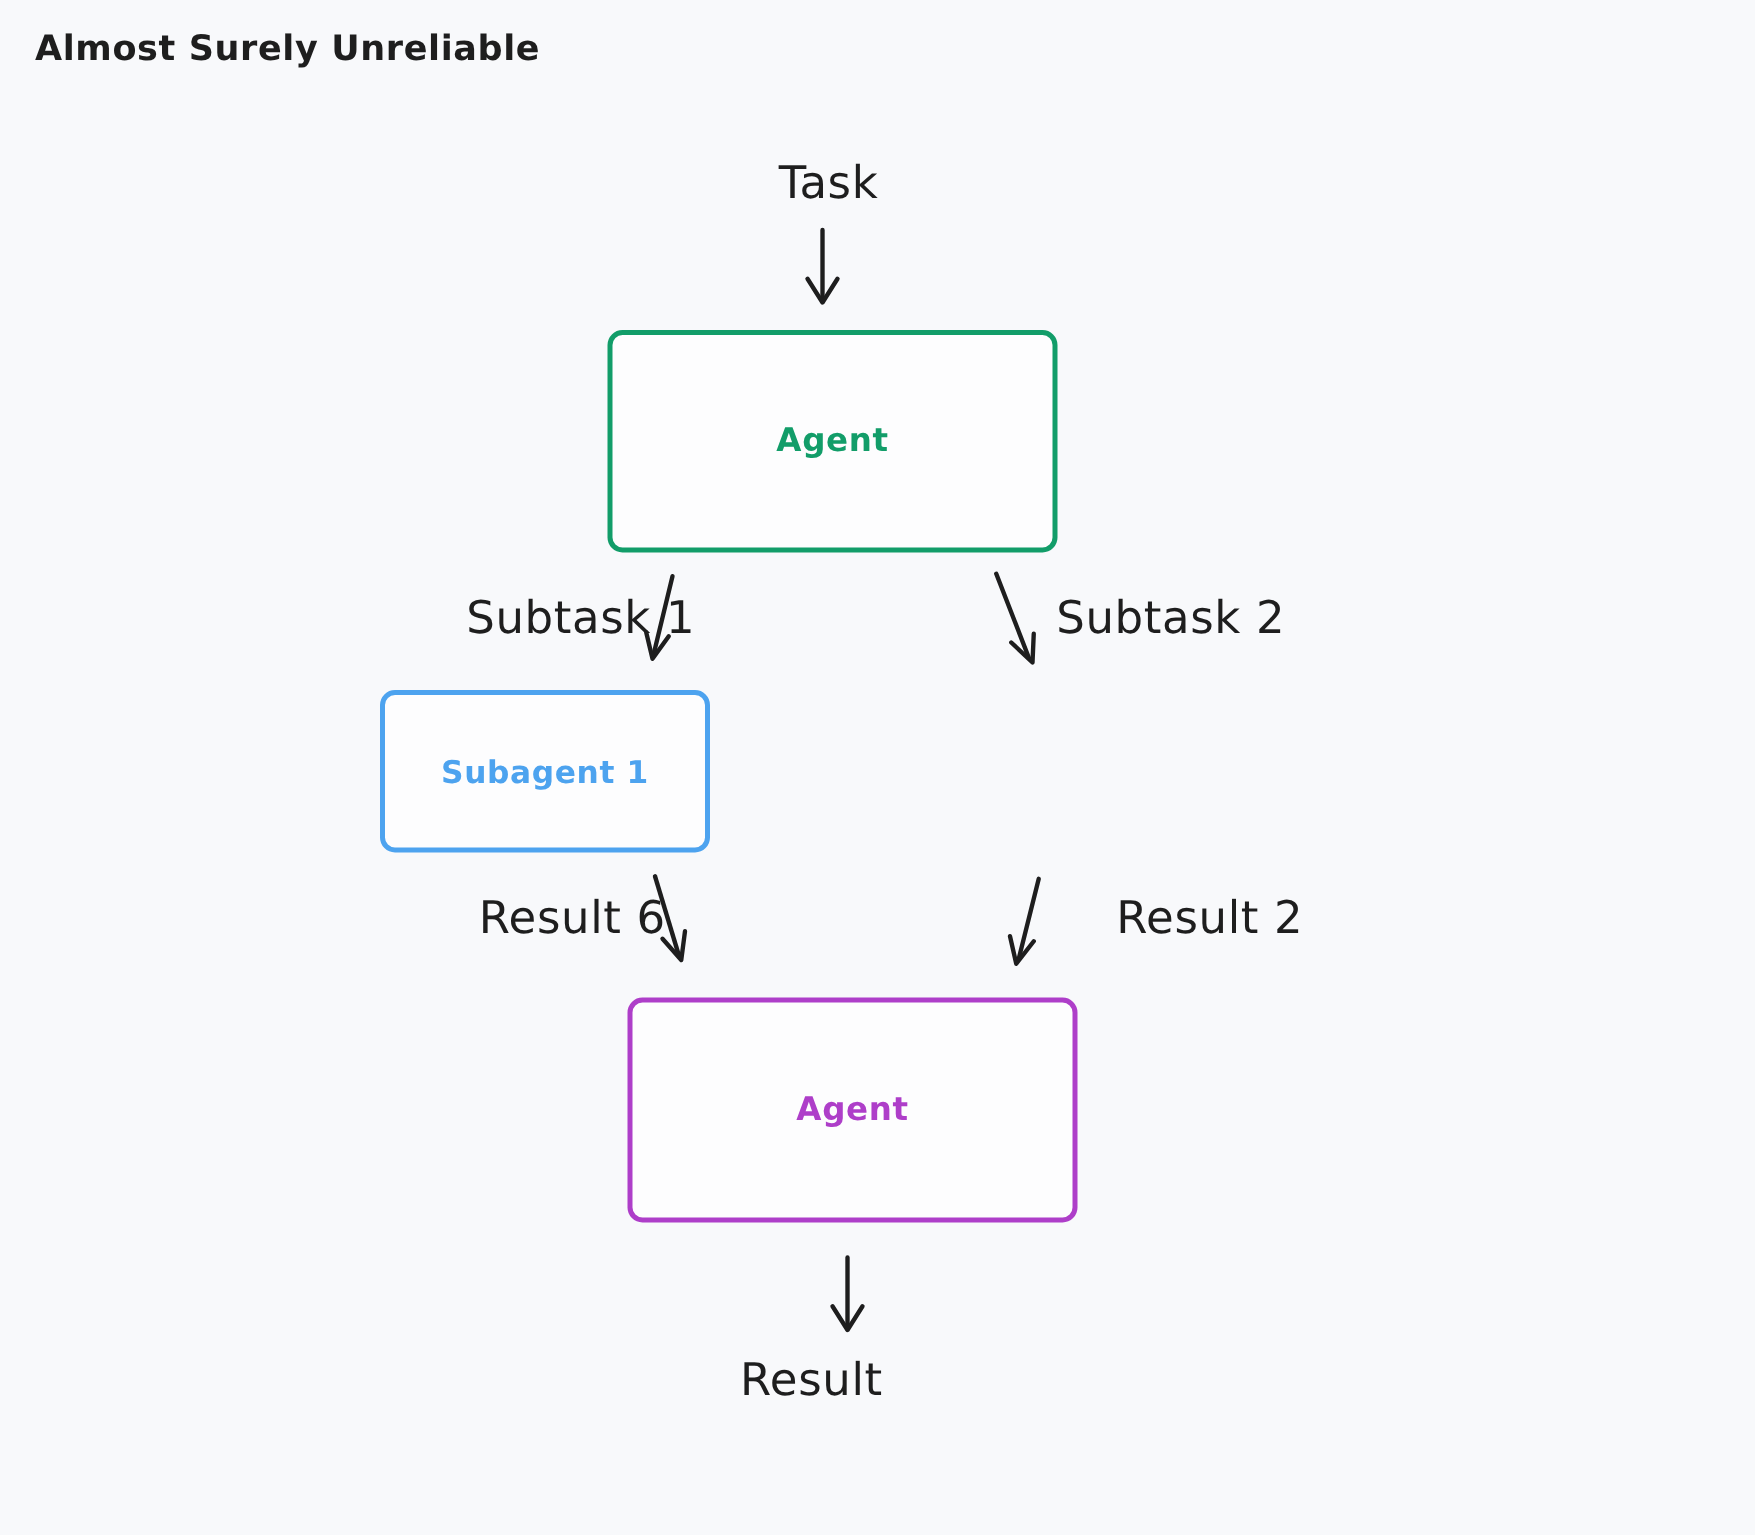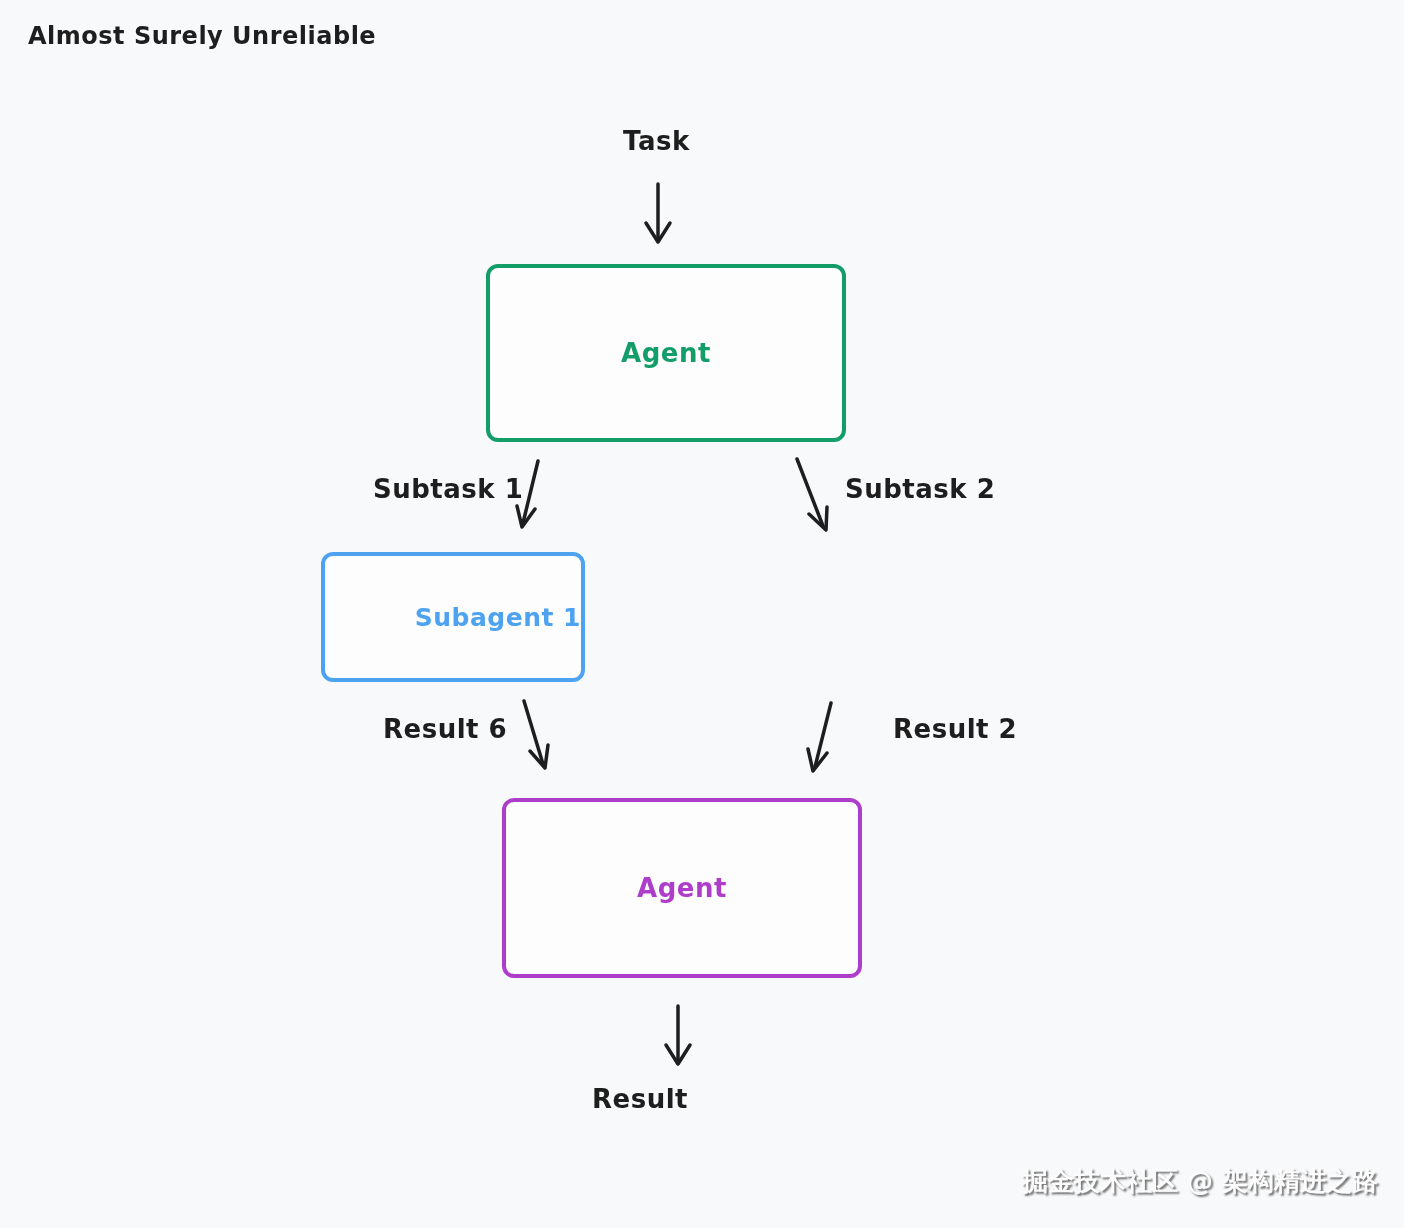--- a/index.html
+++ b/index.html
@@ -9,49 +9,49 @@
   }
   .canvas{
     position:relative;
     width:1404px;
     height:1228px;
     overflow:hidden;
   }
   .title{
     position:absolute;
     left:28px; top:22px;
-    font-size:24px;
+    font-size:28px;
     font-weight:bold;
     letter-spacing:.5px;
   }
   .flow-label{
     position:absolute;
-    font-size:26px;
-    font-weight:bold;
+    font-size:36px;
+    font-weight:normal;
     letter-spacing:.5px;
     white-space:nowrap;
   }
   .box{
     position:absolute;
     border-style:solid;
     border-width:4px;
     border-radius:12px;
     background:#fdfdfe;
     display:flex;
     flex-direction:column;
     align-items:center;
     justify-content:center;
     text-align:center;
     font-weight:bold;
     letter-spacing:.5px;
   }
   .box.big{ gap:32px; font-size:26px; }
   .box.small{ font-size:25px; }
   .box-agent-breakdown{ left:486px; top:264px; width:352px; height:170px; }
-  .box-subagent1{ left:321px; top:552px; width:256px; height:122px;align-items:flex-end; }
+  .box-subagent1{ left:304px; top:552px; width:256px; height:122px; }
   .box-subagent2{ left:764px; top:552px; width:258px; height:122px; }
   .box-agent-combine{ left:502px; top:798px; width:352px; height:172px; }
 
   .label-task{ left:623px; top:126px; }
   .label-subtask1{ left:373px; top:474px; }
   .label-subtask2{ left:845px; top:474px;text-align:center; }
   .label-result1{ left:383px; top:714px; }
   .label-result2{ left:853px; top:714px;margin-left:40px; }
   .label-result{ left:592px; top:1084px; }
 
@@ -129,14 +129,13 @@
     <g style="stroke: rgb(30, 30, 30);">
       <path d="M831 703 L815 767"></path>
       <path d="M808 749 L813 771 L827 753"></path>
     </g>
     <g style="stroke: rgb(30, 30, 30);">
       <path d="M678 1006 L678 1062"></path>
       <path d="M666 1045 L678 1064 L690 1045"></path>
     </g>
   </svg>
 
-  <div class="watermark">掘金技术社区 @ 架构精进之路</div>
 </div>
 
 </body></html>

